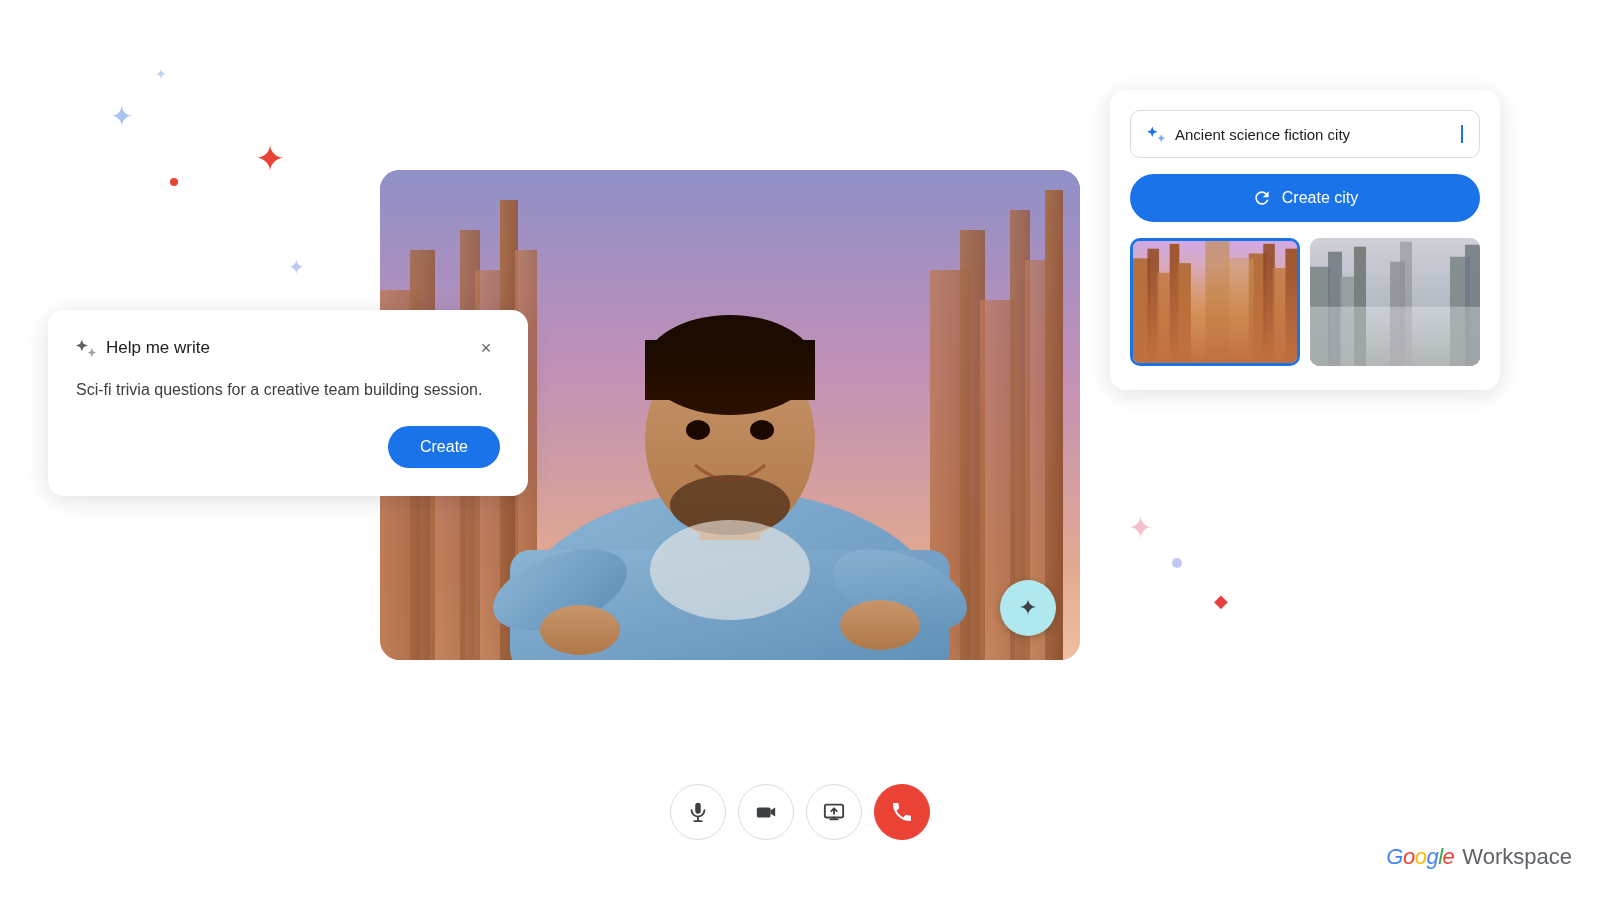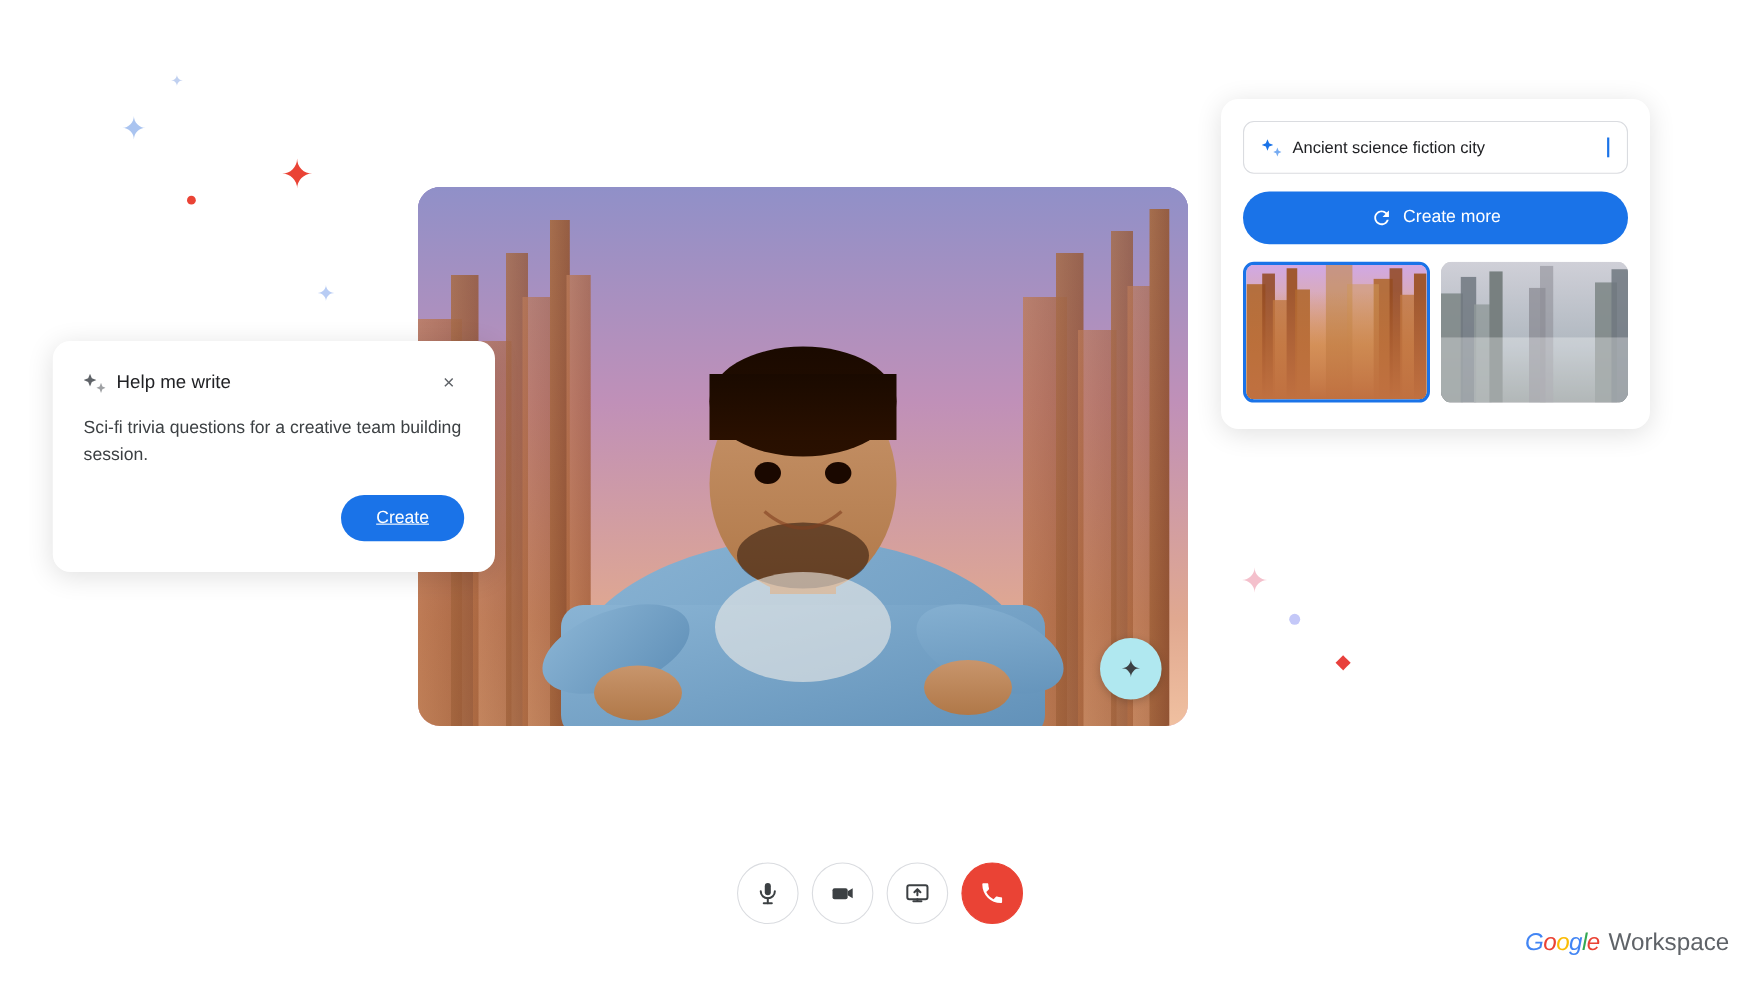--- a/index.html
+++ b/index.html
@@ -88,21 +88,21 @@
       border-color: #ea4335;
       color: white;
       font-size: 22px;
     }
 
     
     .help-write-card {
       position: absolute;
       left: 48px;
       top: 310px;
-      width: 402px;
+      width: 480px;
       background: white;
       border-radius: 16px;
       padding: 24px 28px 28px;
       box-shadow: 0 4px 24px rgba(0,0,0,0.12);
       z-index: 10;
     }
 
     .card-header {
       display: flex;
       align-items: center;
@@ -142,21 +142,20 @@
     .create-btn {
       background: #1a73e8;
       color: white;
       border: none;
       border-radius: 24px;
       padding: 12px 32px;
       font-size: 16px;
       font-weight: 500;
       cursor: pointer;
       float: right;
-      text-decoration: underline;
     }
 
     
     .image-gen-card {
       position: absolute;
       right: 100px;
       top: 90px;
       width: 390px;
       background: white;
       border-radius: 16px;
@@ -465,21 +464,21 @@
       <path d="M19 12L20.5 16L24 17.5L20.5 19L19 23L17.5 19L14 17.5L17.5 16L19 12Z" fill="#1a73e8" opacity="0.6"></path>
     </svg>
     <span class="prompt-input-text">Ancient science fiction city</span>
     <span class="cursor"></span>
   </div>
 
   <button class="create-more-btn">
     <svg width="20" height="20" viewBox="0 0 24 24" fill="none">
       <path d="M17.65 6.35A7.96 7.96 0 0012 4c-4.42 0-7.99 3.58-7.99 8s3.57 8 7.99 8c3.73 0 6.84-2.55 7.73-6h-2.08A5.99 5.99 0 0112 18c-3.31 0-6-2.69-6-6s2.69-6 6-6c1.66 0 3.14.69 4.22 1.78L13 11h7V4l-2.35 2.35z" fill="white"></path>
     </svg>
-    <span>Create more</span>
+    <span>Create city</span>
   </button>
 
   <div class="image-grid">
 
     <div class="image-thumb selected">
       <div class="scifi-city-1">
         <svg width="100%" height="100%" viewBox="0 0 170 130" preserveAspectRatio="xMidYMid slice">
           <defs>
             <linearGradient id="sky1" x1="0%" y1="0%" x2="0%" y2="100%">
               <stop offset="0%" style="stop-color:#d0a8e8"></stop>

